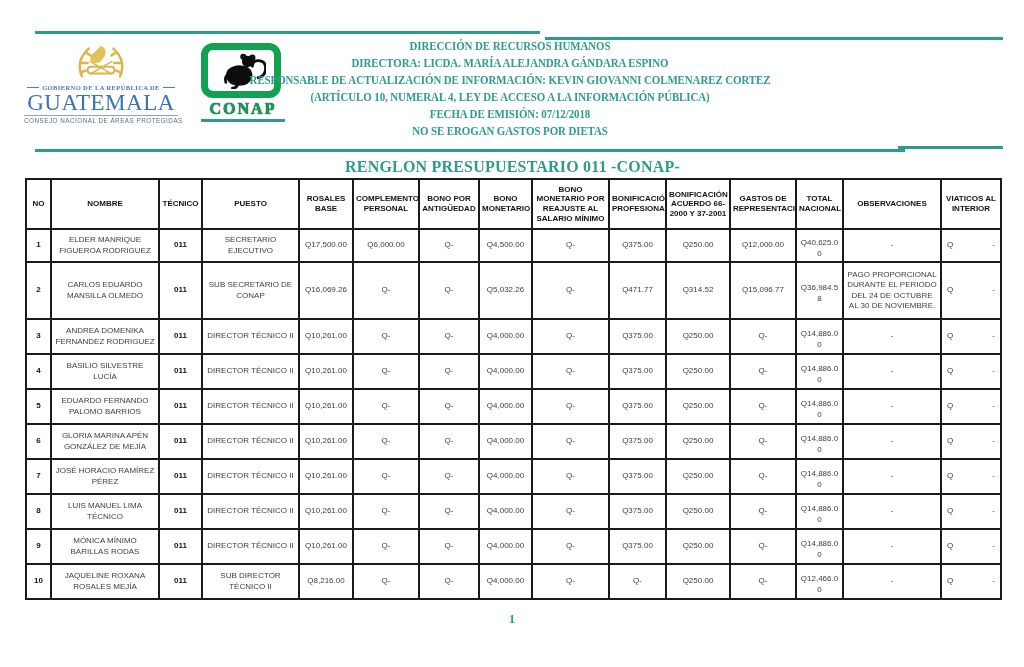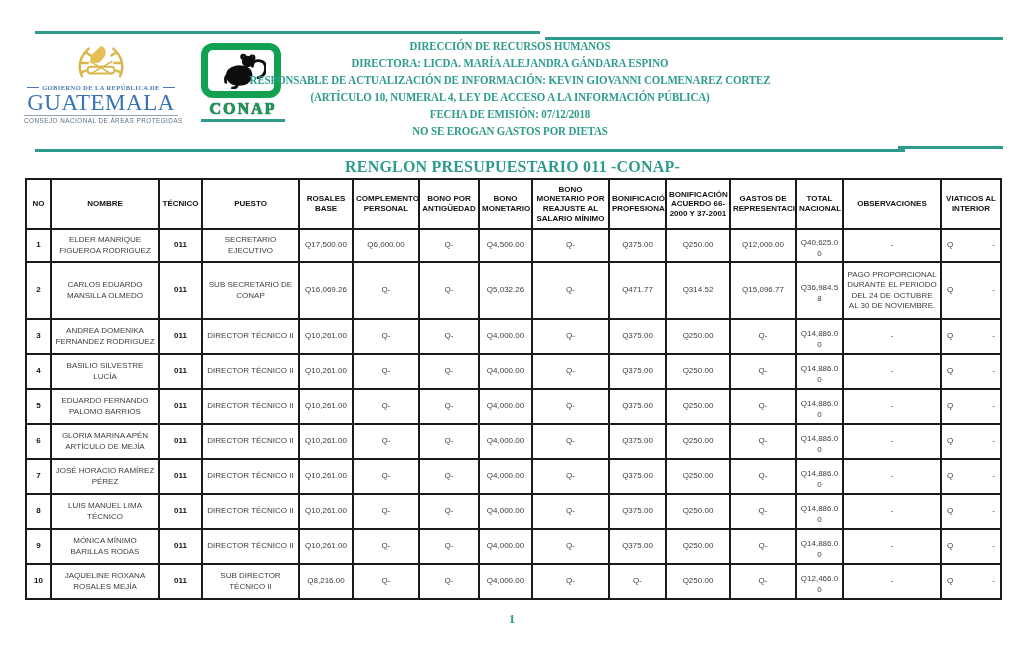--- a/index.html
+++ b/index.html
@@ -264,21 +264,21 @@
             <td>-</td>
             <td class="c-viaticos">
               <div class="vi">
                 <span>Q</span>
                 <span>-</span>
               </div>
             </td>
           </tr>
           <tr>
             <td class="c-no">6</td>
-            <td>GLORIA MARINA APÉN ARTÍCULO DE MEJÍA</td>
+            <td>GLORIA MARINA APÉN GONZÁLEZ DE MEJÍA</td>
             <td class="c-renglon">011</td>
             <td>DIRECTOR TÉCNICO II</td>
             <td>Q10,261.00</td>
             <td>Q-</td>
             <td>Q-</td>
             <td>Q4,000.00</td>
             <td>Q-</td>
             <td>Q375.00</td>
             <td>Q250.00</td>
             <td>Q-</td>

